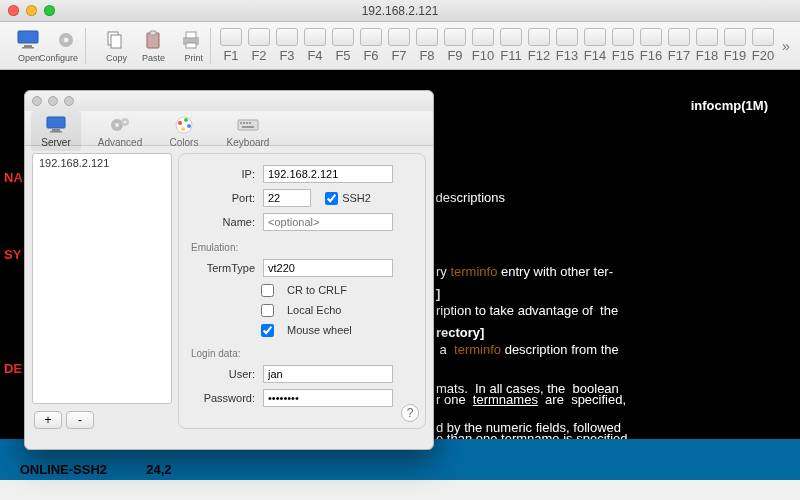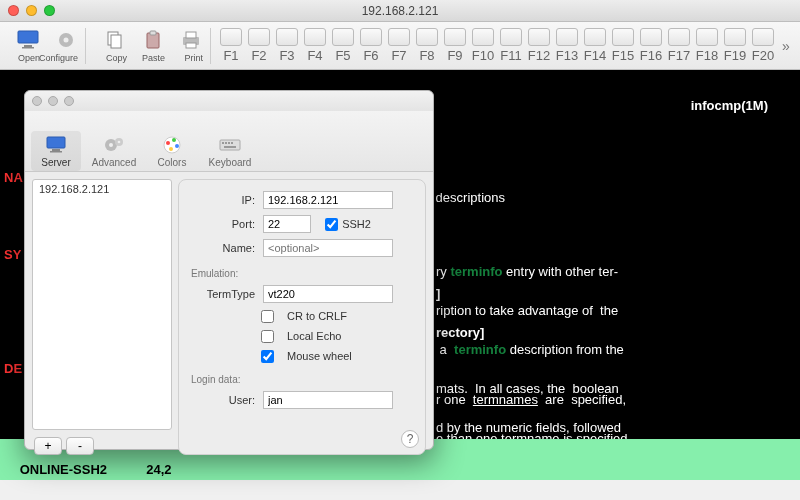--- a/index.html
+++ b/index.html
@@ -15,35 +15,35 @@
   .tb-btn { display:flex; flex-direction:column; align-items:flex-end; justify-content:center; width:34px; height:44px; font-size:9px; color:#555; cursor:pointer; gap:1px;}
   .tb-btn .ic { width:24px; height:24px; display:flex; align-items:center; justify-content:center; }
   .tb-sep { width:1px; height:36px; background:#ccc; margin:0 3px; }
   .fkeys { display:flex; gap:2px; }
   .fkey { display:flex; flex-direction:column; align-items:center; width:26px; font-size:13px; color:#666;}
   .fkey .key { width:22px; height:18px; background:linear-gradient(#fafafa,#e5e5e5); border:1px solid #bbb; border-radius:3px; margin-bottom:2px;}
   .overflow { margin-left:2px; font-size:14px; color:#777; cursor:pointer;}
   
   .terminal { background:#000; color:#fff; font-family: Menlo, Consolas, monospace; font-size:13px; line-height:1.5; height:410px; padding:6px 4px 0 4px; position:relative; white-space:pre; }
   .terminal .hdr { font-weight:bold; color:#f33; }
-  .terminal .kw { color:#15803d; font-weight:bold; }
+  .terminal .kw { color:#a16207; font-weight:normal; }
   .terminal .ul { text-decoration:underline; }
   .terminal .cur { background:#0f0; display:inline-block; width:8px; height:15px; vertical-align:middle;}
   .terminal .bold { font-weight:bold; }
   
-  .statusline { position:absolute; bottom:0; left:0; right:0; background:#86efac; color:#000; font-family:Menlo,monospace; font-size:13px; font-weight:bold; padding:1px 4px;}
+  .statusline { position:absolute; bottom:0; left:0; right:0; background:#0369a1; color:#000; font-family:Menlo,monospace; font-size:13px; font-weight:bold; padding:1px 4px;}
   
   .dialog {
     position:absolute; top:90px; left:24px; width:410px; height:360px;
     background:#ececec; border:1px solid #b5b5b5; border-radius:6px;
     box-shadow:0 12px 30px rgba(0,0,0,0.45);
   }
   .dialog .dlg-titlebar { height:20px; display:flex; align-items:center; padding-left:7px; gap:6px; background:linear-gradient(#f2f2f2,#e4e4e4); border-top-left-radius:6px; border-top-right-radius:6px;}
   .dialog .dlg-titlebar .ld { width:10px; height:10px; border-radius:50%; background:#ccc; border:0.5px solid #aaa; }
-  .dialog .dlg-toolbar { height:61px; display:flex; align-items:flex-end; padding:0 6px; gap:8px; border-bottom:1px solid #c9c9c9; background:linear-gradient(#f3f3f3,#e6e6e6);}
+  .dialog .dlg-toolbar { height:35px; display:flex; align-items:flex-start; padding:0 6px; gap:14px; border-bottom:1px solid #c9c9c9; background:linear-gradient(#f3f3f3,#e6e6e6);}
   .dlg-tab { display:flex; flex-direction:column; align-items:center; width:50px; font-size:10px; color:#6a6a6a; gap:1px; cursor:pointer; padding:3px 0; border-radius:4px;}
   .dlg-tab.active { background:rgba(0,0,0,0.06); color:#333;}
   .dlg-tab .ic { width:22px; height:22px; display:flex; align-items:center; justify-content:center;}
   .dlg-body { display:flex; height:290px; }
   .dlg-list { width:140px; border-right:1px solid #d0d0d0; background:#fff; margin:7px 0 7px 7px; border:1px solid #c5c5c5; border-radius:3px; position:relative;}
   .dlg-list .row { font-size:11px; padding:3px 6px; color:#333;}
   .dlg-form { flex:1; padding:8px 10px; font-size:11px; color:#333; background:#ededed; border:1px solid #d0d0d0; margin:7px 7px 7px 6px; border-radius:8px; position:relative;}
   .dlg-form .frow { display:flex; align-items:center; height:24px; gap:4px;}
   .dlg-form label { width:66px; text-align:right; margin-right:4px; color:#333;}
   .dlg-form input[type=text], .dlg-form input[type=password] { height:18px; border:1px solid #bdbdbd; background:#fff; font-size:11px; padding:1px 4px; }
@@ -331,17 +331,21 @@
       <div class="chk">
           <input type="checkbox" checked="" style="">
           <span>Mouse wheel</span>
         </div>
 
       <div class="sect">Login data:</div>
       <div class="frow">
         <label>User:</label>
         <input type="text" style="width: 130px;" value="jan">
       </div>
+      <div class="frow">
+        <label>Password:</label>
+        <input type="text" style="width: 130px;" value="••••••••">
+      </div>
 
       <div class="helpbtn">?</div>
     </div>
   </div>
 </div>
 
 </body></html>

